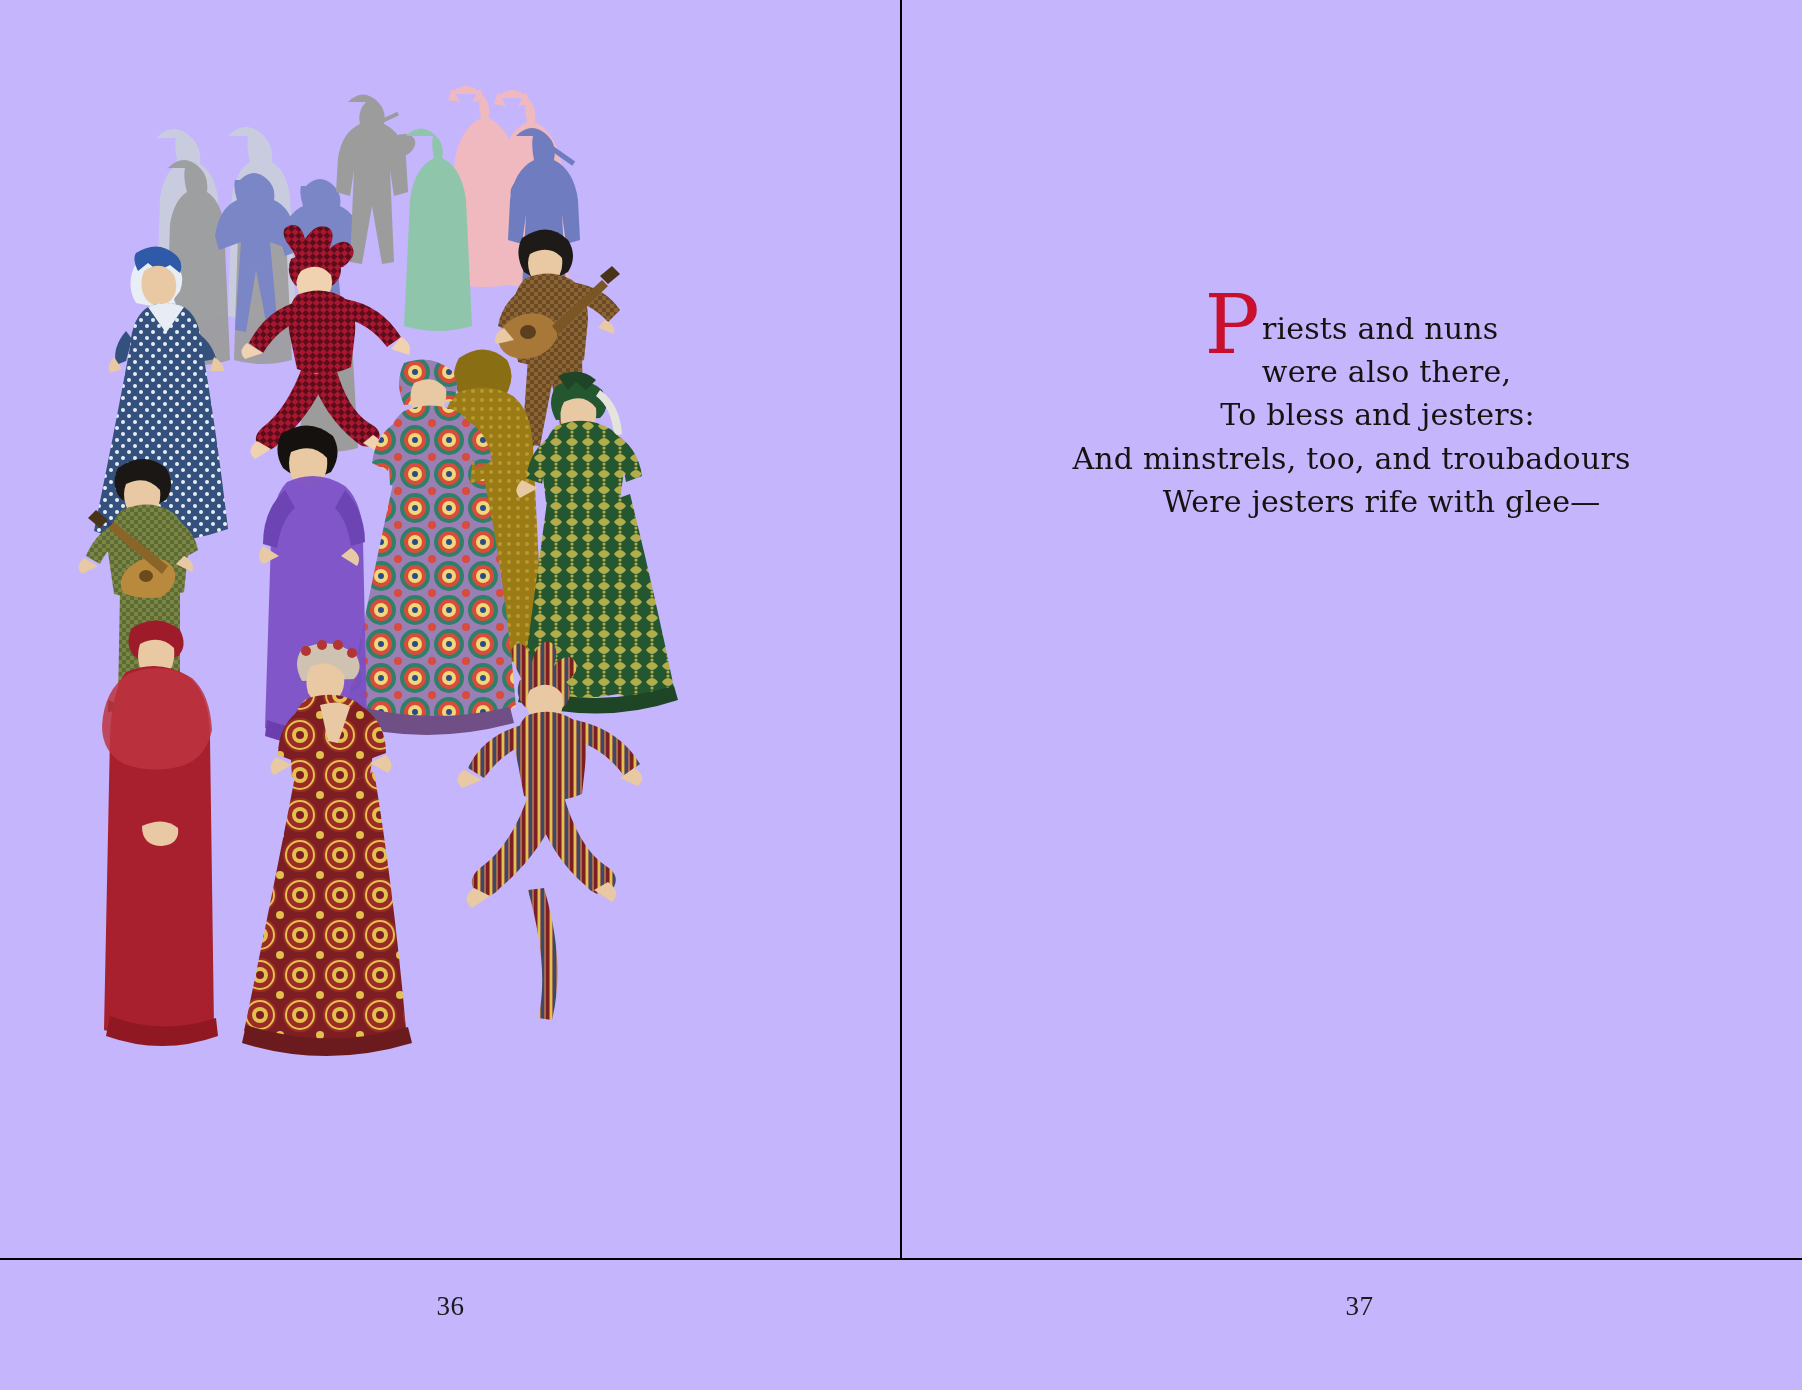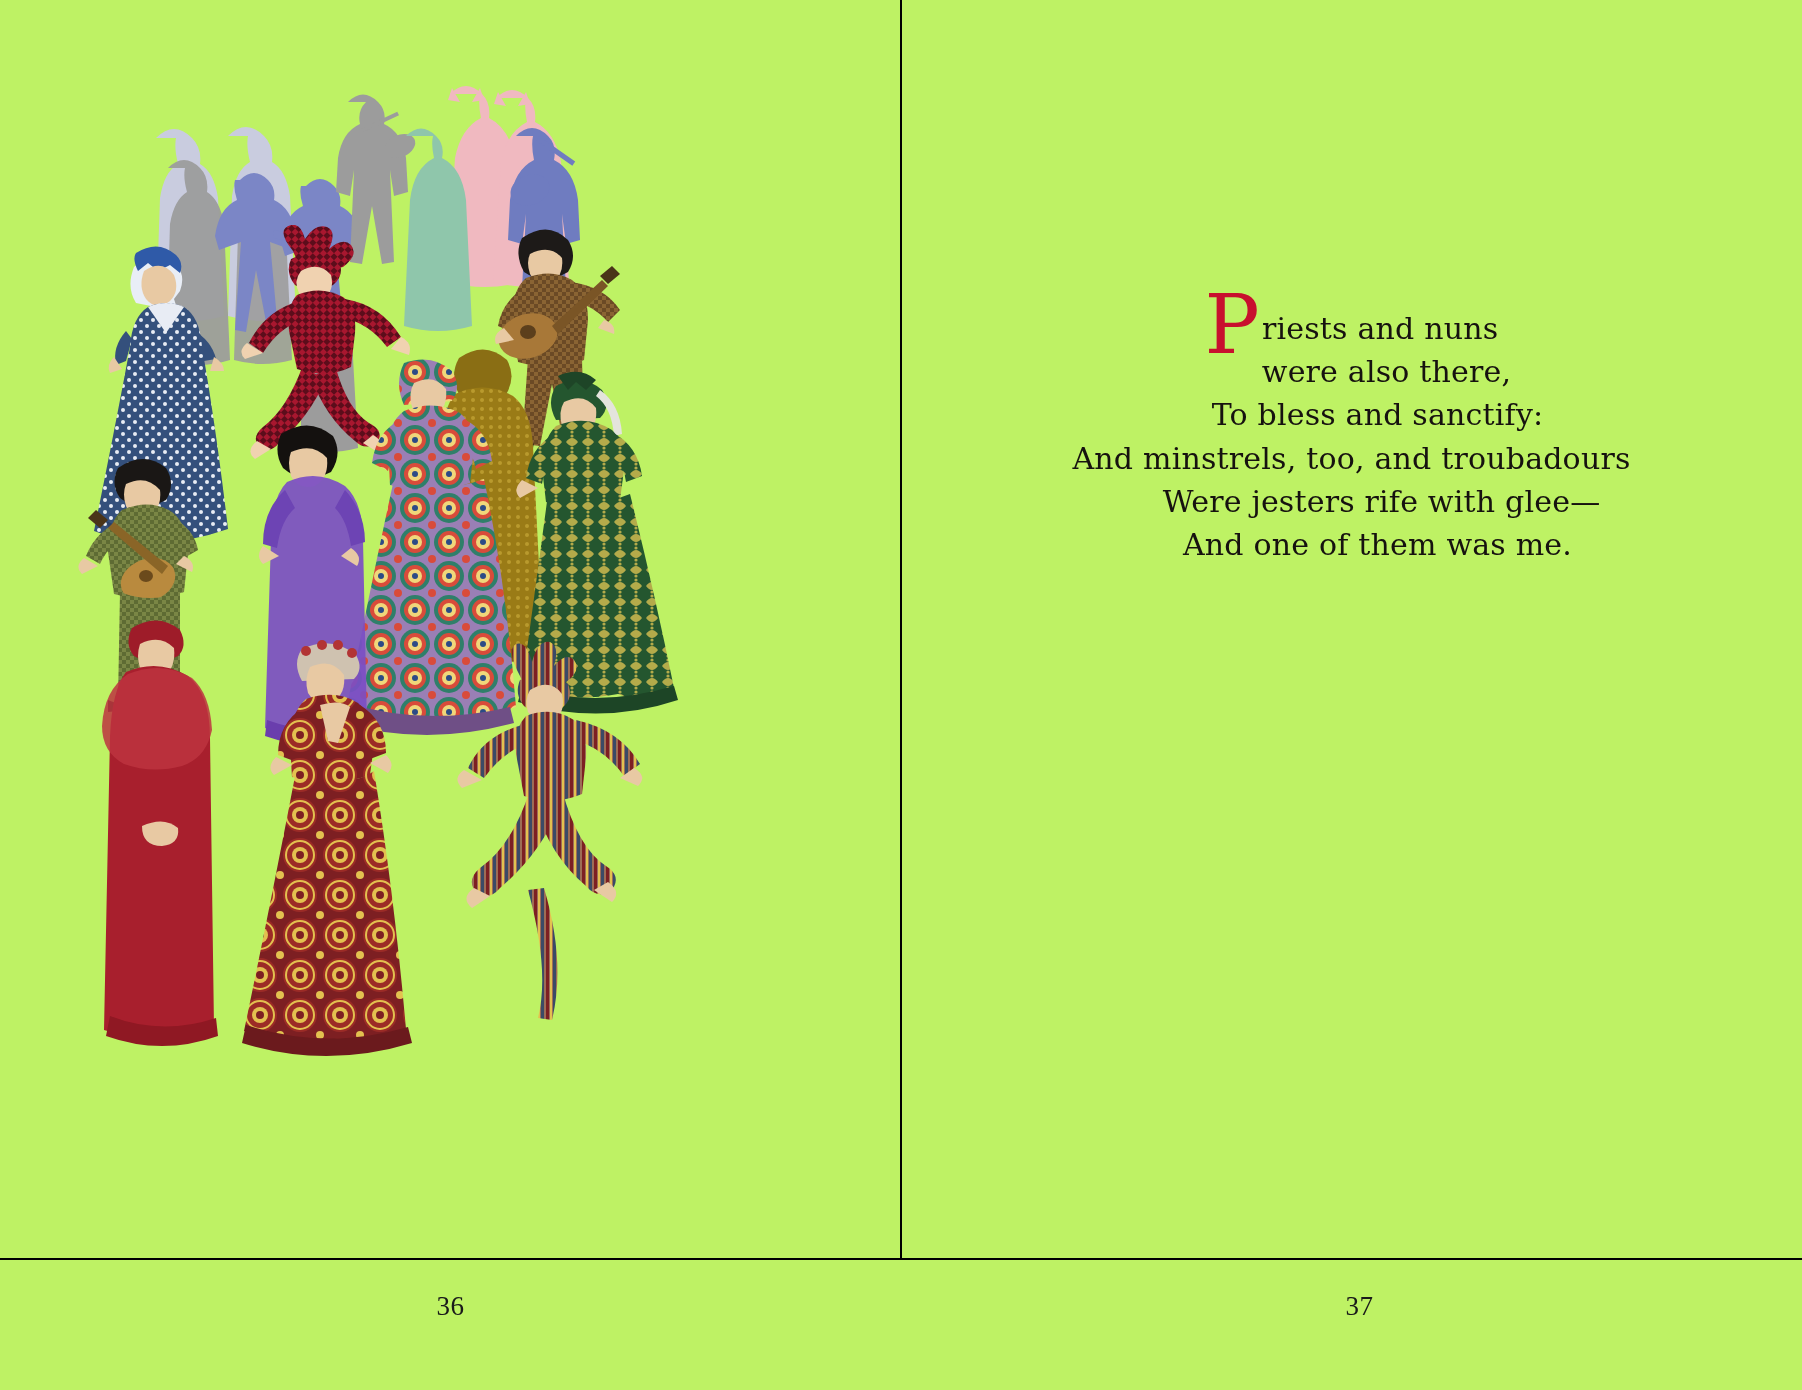--- a/index.html
+++ b/index.html
@@ -16,21 +16,21 @@
   .spread {
     position: relative;
     width: 1802px;
     height: 1390px;
     background: #ffffff;
     display: flex;
   }
   .page {
     position: relative;
     height: 100%;
-    background: #bef264;
+    background: #c4b5fd;
     box-sizing: border-box;
   }
   .page-left {
     width: 901px;
   }
   .page-right {
     width: 901px;
   }
   .gutter {
     position: absolute;
@@ -414,23 +414,22 @@
 
     </div>
 
     <div class="folio folio-left">36</div>
   </div>
 
   <div class="page page-right">
     <div class="poem">
       <span class="first-line"><span class="dropcap">P</span><span>riests and nuns</span></span>
       <span class="line indent1">were also there,</span>
-      <span class="line indent2">To bless and sanctify:</span>
+      <span class="line indent2">To bless and jesters:</span>
       <span class="line">And minstrels, too, and troubadours</span>
       <span class="line indent3">Were jesters rife with glee—</span>
-      <span class="line indent2">And one of them was me.</span>
     </div>
     <div class="folio folio-right">37</div>
   </div>
 
   <div class="gutter"></div>
   <div class="bottom-rule"></div>
 </div>
 
 </body></html>

